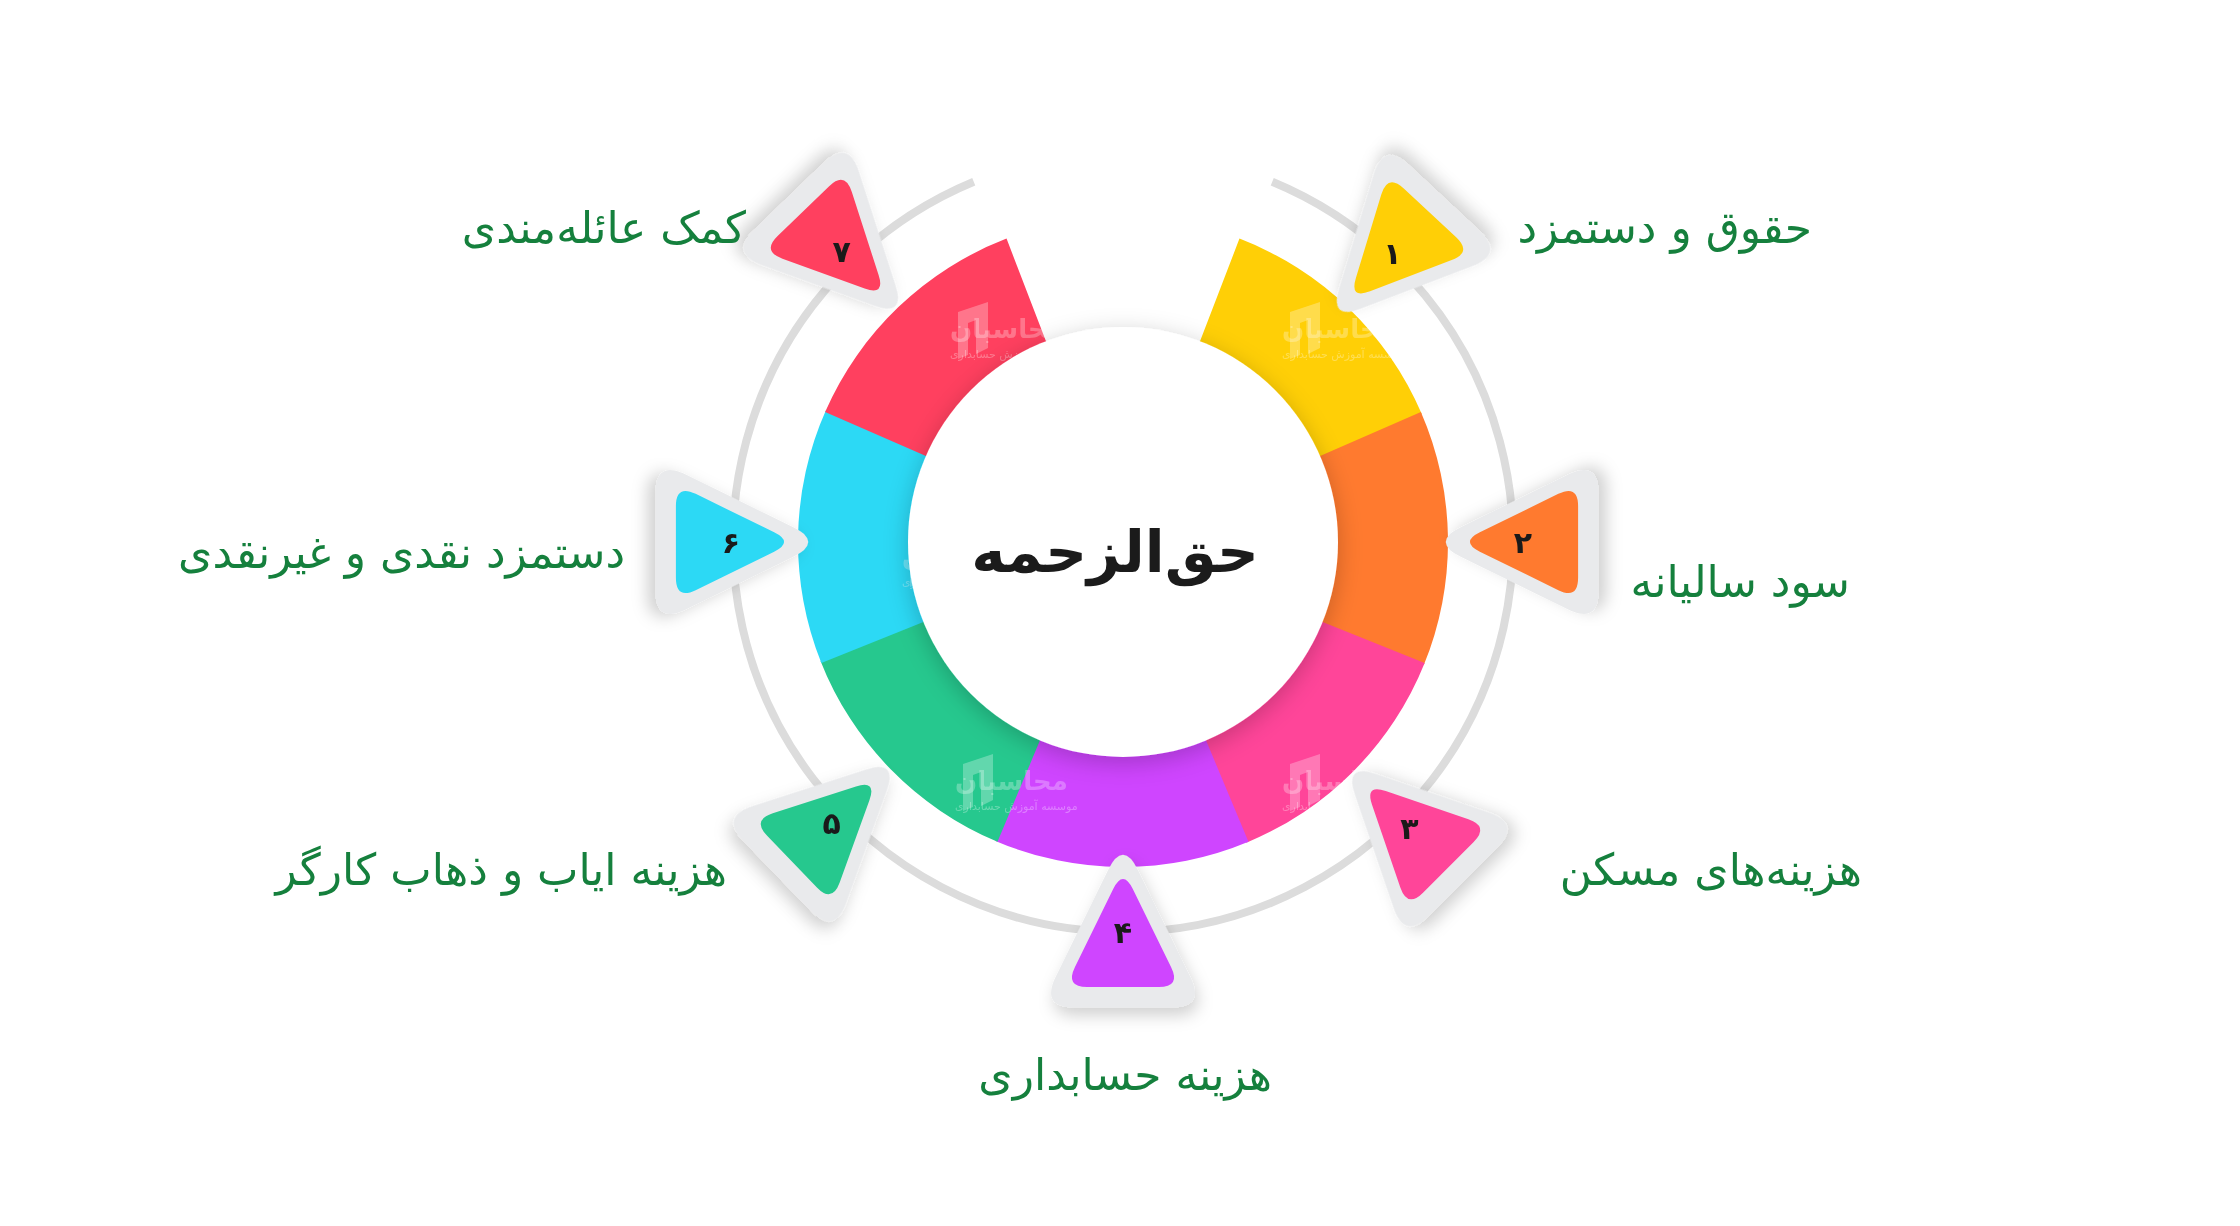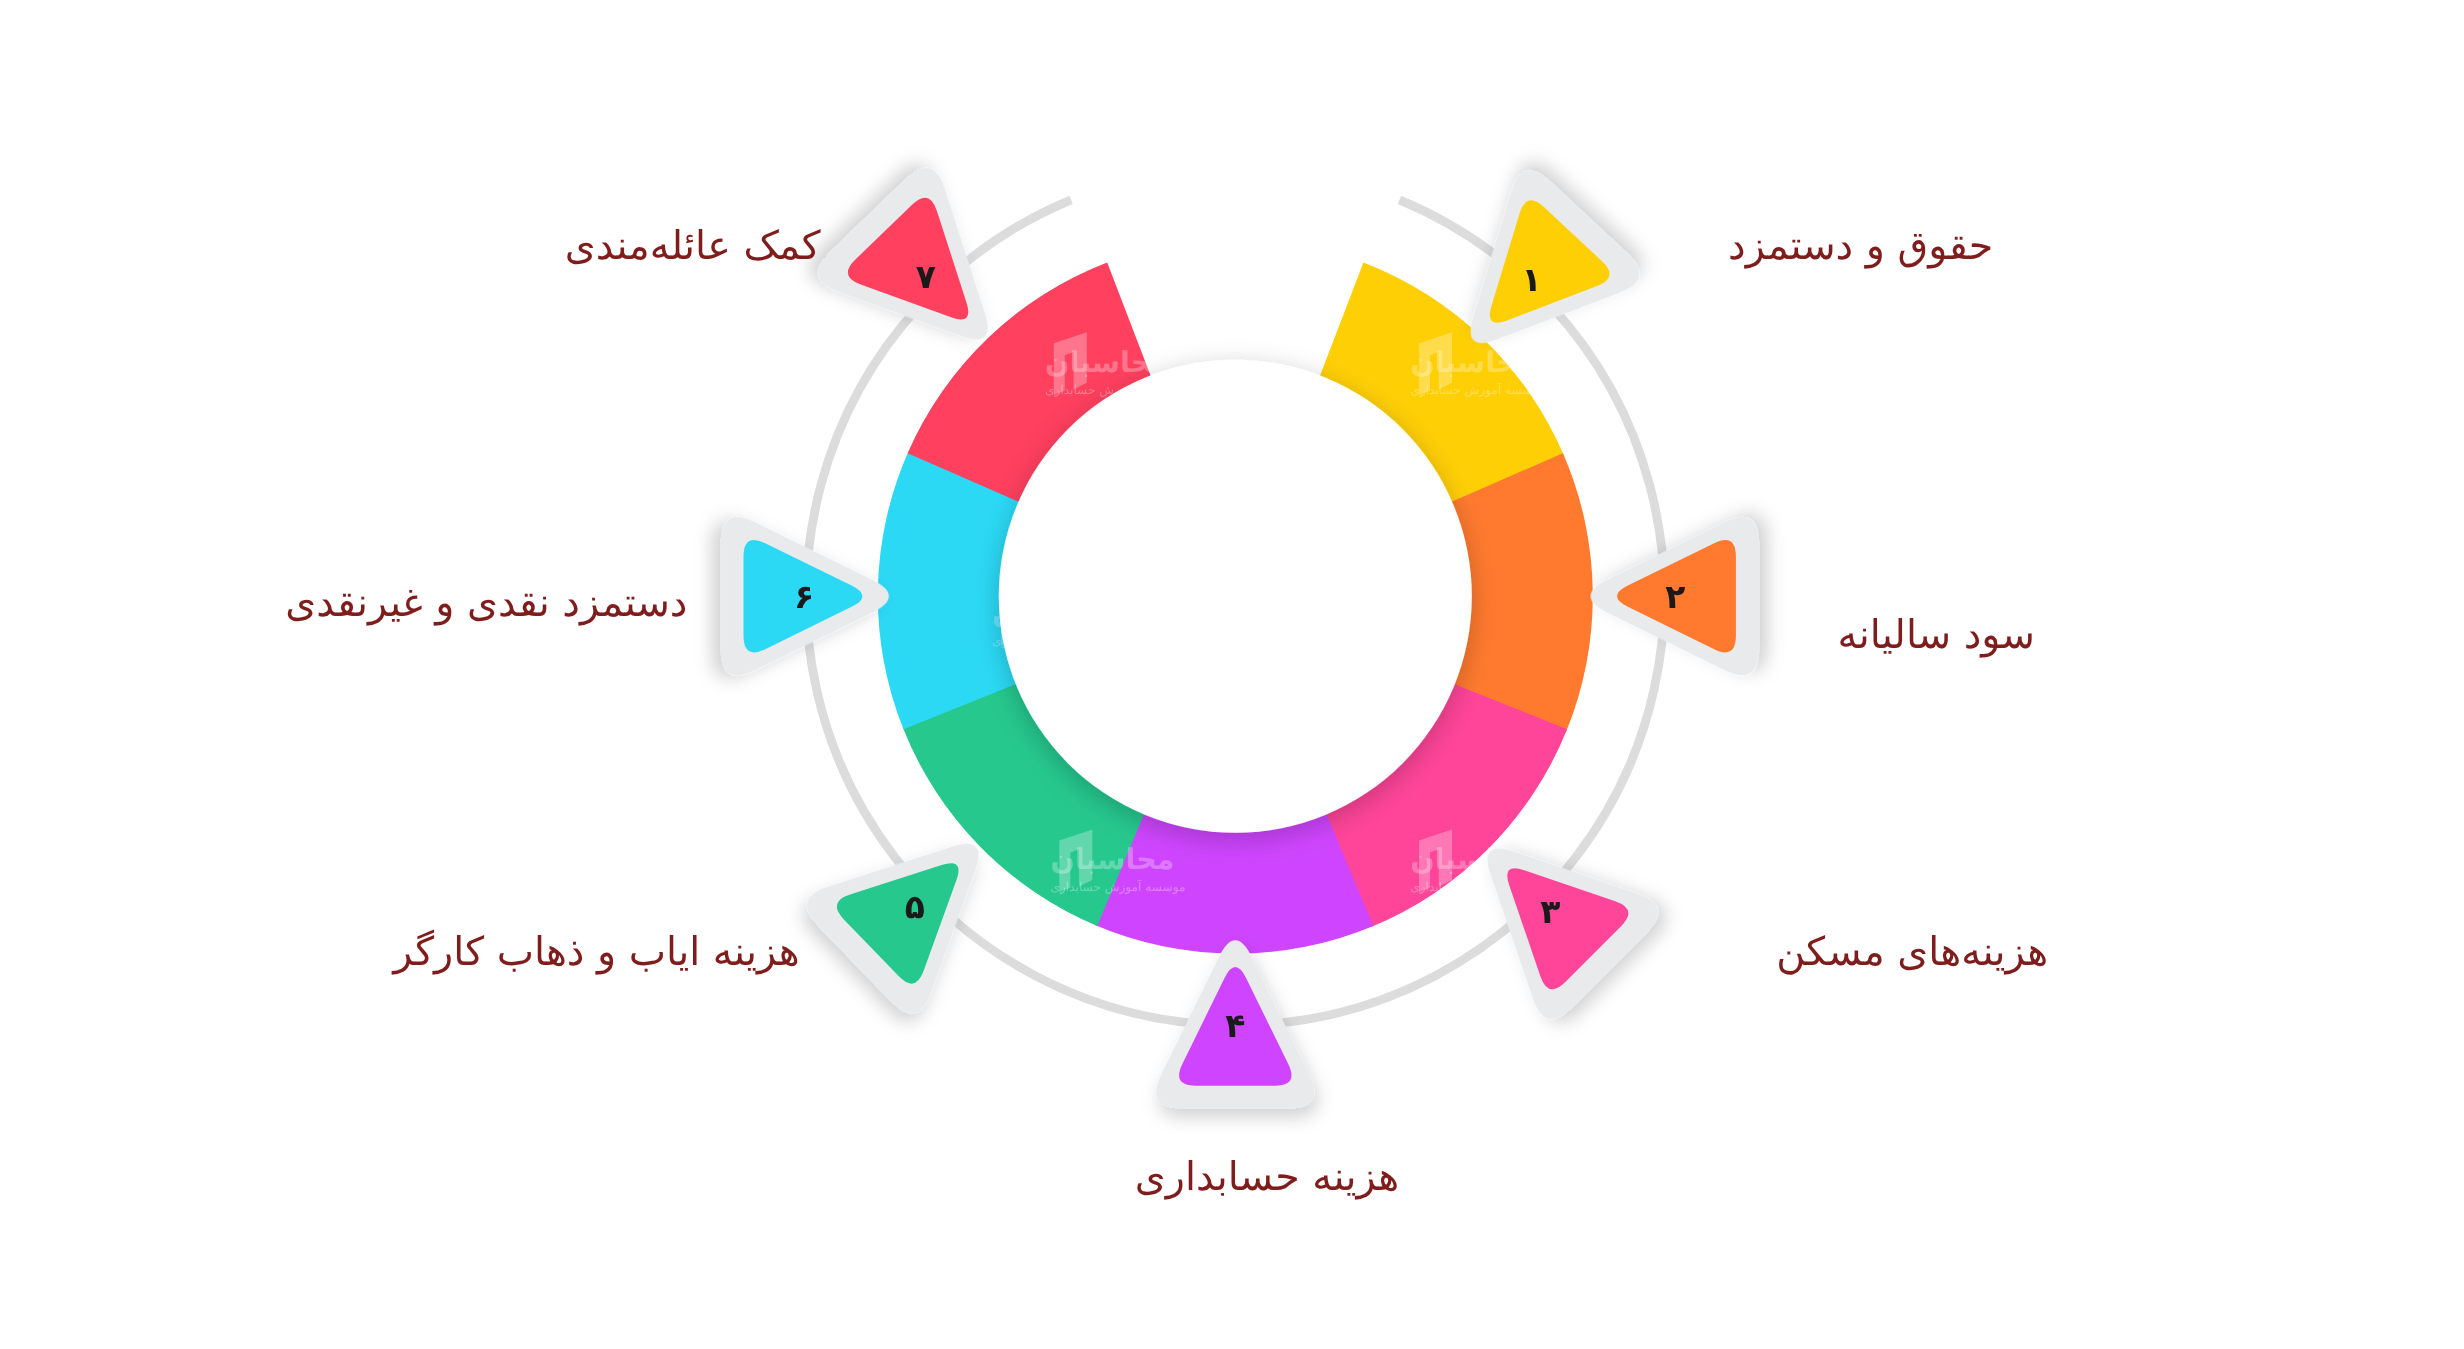--- a/index.html
+++ b/index.html
@@ -1,20 +1,20 @@
 <!DOCTYPE html>
 <html><head>
 <meta charset="utf-8">
 <style>
   html, body { margin: 0; padding: 0; background: #ffffff; }
   body { width: 2240px; height: 1226px; position: relative; overflow: hidden; font-family: "DejaVu Sans", sans-serif; }
   #stage { position: absolute; left: 0; top: 0; width: 2240px; height: 1226px; }
   .label {
     position: absolute; direction: rtl; white-space: nowrap;
-    font-family: "DejaVu Sans", sans-serif; font-size: 36px; color: #7f1d1d; line-height: 1;
+    font-family: "DejaVu Sans", sans-serif; font-size: 44px; color: #15803d; line-height: 1;
   }
   .title {
     position: absolute; direction: rtl; white-space: nowrap;
     font-family: "DejaVu Sans", sans-serif; font-weight: bold; font-size: 58px; color: #1b1b1b;
     transform: translate(-50%, -50%);
   }
   .badge-num { font-family: "DejaVu Sans", sans-serif; font-weight: bold; font-size: 30px; fill: #1a1a1a; }
   .wm-main { font-family: "DejaVu Sans", sans-serif; font-weight: bold; font-size: 26px; fill: #ffffff; opacity: 0.28; }
   .wm-sub { font-family: "DejaVu Sans", sans-serif; font-size: 11px; fill: #ffffff; opacity: 0.3; }
 </style>
@@ -128,20 +128,21 @@
         <g transform="translate(841.6633599641059 250.66738086284641)">
           <g transform="rotate(496)">
             <path d="M -14.960518424281434 -61.868329746364424 Q 0 -92.4 14.960518424281434 -61.868329746364424 L 67.35948157571856 45.06832974636443 Q 82.32 75.60000000000001 48.31999999999999 75.60000000000001 L -48.31999999999999 75.60000000000001 Q -82.32 75.60000000000001 -67.35948157571856 45.06832974636443 Z" fill="#e9eaec" filter="url(#bshadow)"></path>
             <path d="M -9.680335451005634 -45.14421336529463 Q 0 -64.9 9.680335451005634 -45.14421336529463 L 48.13966454899437 33.34421336529463 Q 57.82 53.1 35.82 53.1 L -35.82 53.1 Q -57.82 53.1 -48.13966454899437 33.34421336529463 Z" fill="#FF405F" transform="translate(0 2)"></path>
           </g>
           <text x="0" y="11" text-anchor="middle" class="badge-num">۷</text>
         </g>
       </g>
   </svg>
 
+  <div class="title" id="title" style="left: 1115px; top: 552px;">حق‌الزحمه</div>
 
   <div id="labels">
     <div class="label" style="top: 206px; right: 428px;">حقوق و دستمزد</div>
     <div class="label" style="top: 528px; right: 390px; margin-top: 32px;">سود سالیانه</div>
     <div class="label" style="top: 848px; right: 378px; text-align: right;">هزینه‌های مسکن</div>
     <div class="label" style="top: 1053px; right: 968px;">هزینه حسابداری</div>
     <div class="label" style="top: 848px; right: 1513px;">هزینه ایاب و ذهاب کارگر</div>
     <div class="label" style="top: 531px; right: 1615px;">دستمزد نقدی و غیرنقدی</div>
     <div class="label" style="top: 206px; right: 1494px;">کمک عائله‌مندی</div>
   </div>

